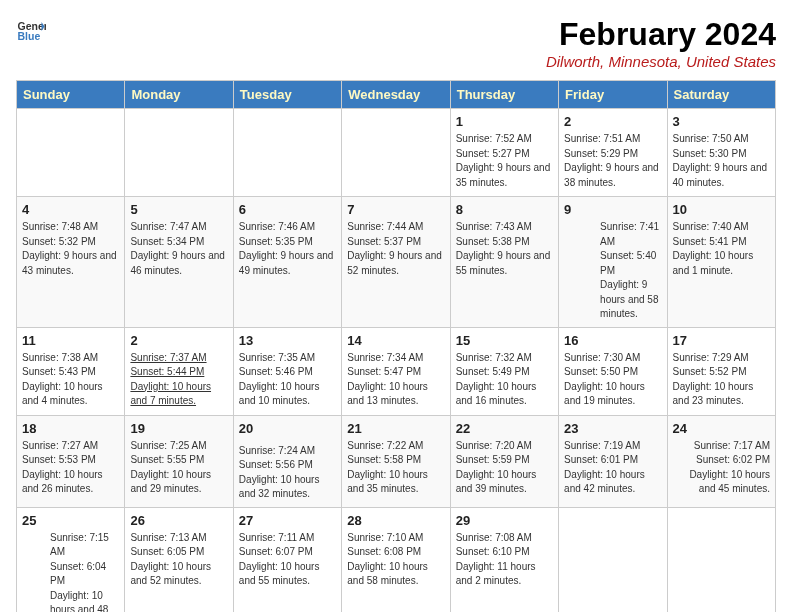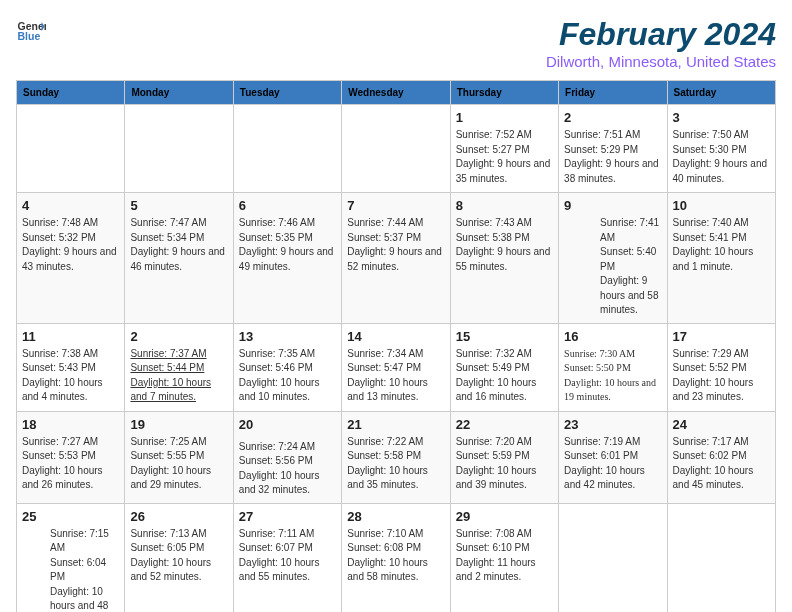--- a/index.html
+++ b/index.html
@@ -24,36 +24,36 @@
     .logo-icon {
       width: 30px;
       height: 30px;
     }
     .title-block {
       text-align: right;
     }
     .main-title {
       font-size: 32px;
       font-weight: bold;
-      color: #0c4a6e;
-      font-style: italic;
+      color: #000000;
     }
     .subtitle {
       font-size: 15px;
-      color: #8b5cf6;
+      color: #b91c1c;
+      font-style: italic;
     }
     table {
       width: 100%;
       border-collapse: collapse;
       table-layout: fixed;
     }
     thead tr th {
       background-color: #3a7bbf;
-      color: #000000;
-      font-size: 10px;
+      color: #fef9c3;
+      font-size: 13px;
       font-weight: bold;
       padding: 6px 6px;
       border: 1px solid #ccc;
       text-align: left;
     }
     tbody tr td {
       border: 1px solid #ccc;
       vertical-align: top;
       padding: 5px 5px;
       height: 88px;
@@ -203,21 +203,21 @@
 Daylight: 10 hours and 13 minutes.</div>
         </td>
         <td>
           <div class="day-num">15</div>
           <div class="day-info" style="white-space: pre-line;">Sunrise: 7:32 AM
 Sunset: 5:49 PM
 Daylight: 10 hours and 16 minutes.</div>
         </td>
         <td>
           <div class="day-num">16</div>
-          <div class="day-info" style="white-space: pre-line; font-family: Liberation Serif, serif;">Sunrise: 7:30 AM
+          <div class="day-info" style="white-space: pre-line;">Sunrise: 7:30 AM
 Sunset: 5:50 PM
 Daylight: 10 hours and 19 minutes.</div>
         </td>
         <td>
           <div class="day-num">17</div>
           <div class="day-info" style="white-space: pre-line;">Sunrise: 7:29 AM
 Sunset: 5:52 PM
 Daylight: 10 hours and 23 minutes.</div>
         </td>
       </tr>
@@ -253,21 +253,21 @@
 Daylight: 10 hours and 39 minutes.</div>
         </td>
         <td>
           <div class="day-num">23</div>
           <div class="day-info" style="white-space: pre-line;">Sunrise: 7:19 AM
 Sunset: 6:01 PM
 Daylight: 10 hours and 42 minutes.</div>
         </td>
         <td>
           <div class="day-num">24</div>
-          <div class="day-info" style="white-space: pre-line;">Sunrise: 7:17 AM
+          <div class="day-info" style="white-space: pre-line; text-align: right;">Sunrise: 7:17 AM
 Sunset: 6:02 PM
 Daylight: 10 hours and 45 minutes.</div>
         </td>
       </tr>
       <tr>
         <td>
           <div class="day-num">25</div>
           <div class="day-info" style="white-space: pre-line; margin-left: 28px;">Sunrise: 7:15 AM
 Sunset: 6:04 PM
 Daylight: 10 hours and 48 minutes.</div>

